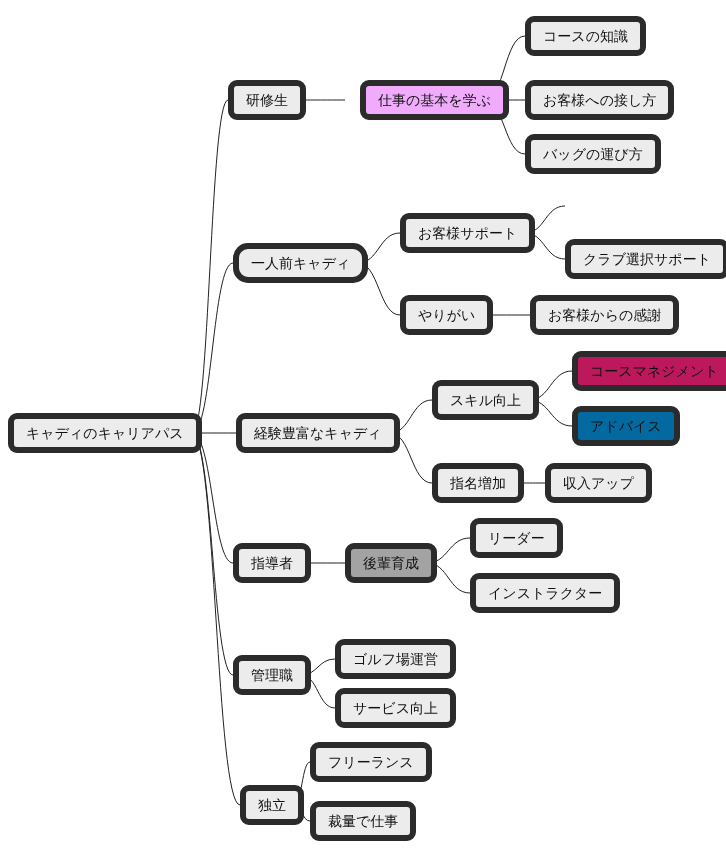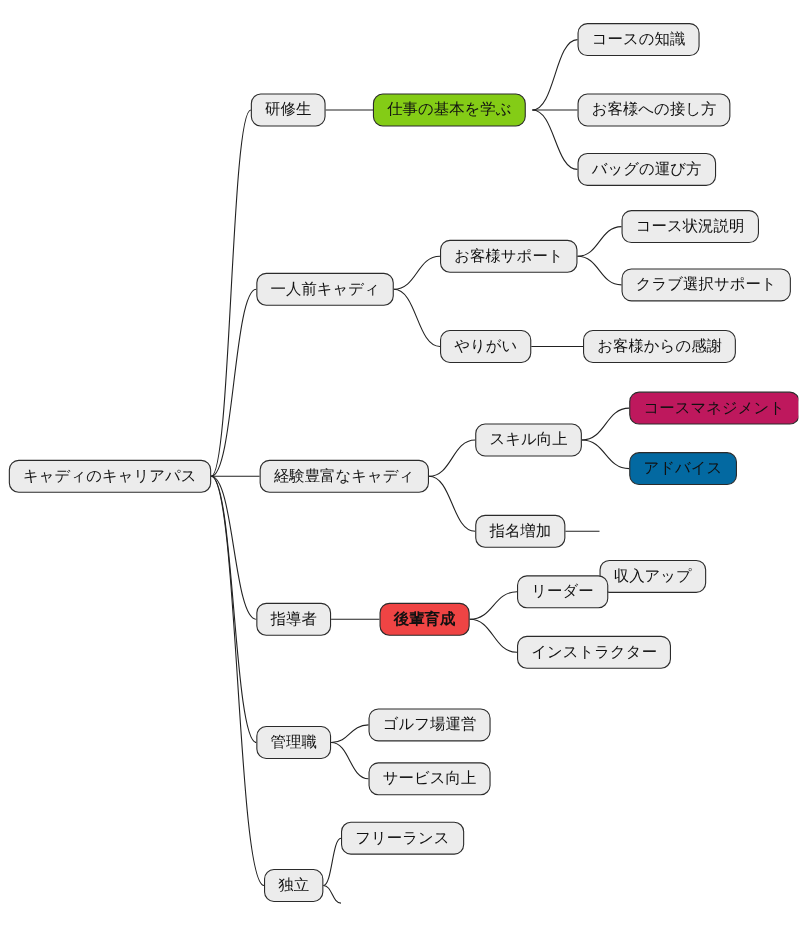--- a/index.html
+++ b/index.html
@@ -20,21 +20,21 @@
     left: 0;
     top: 0;
     width: 726px;
     height: 865px;
     pointer-events: none;
   }
   .node {
     position: absolute;
     transform: translateY(-50%);
     background: #ececec;
-    border: 1px solid #4c1d95;
+    border: 6px solid #4c1d95;
     border-radius: 9px;
     padding: 5px 12px;
     font-size: 14px;
     line-height: 18px;
     color: #111111;
     white-space: nowrap;
     box-sizing: border-box;
     cursor: default;
   }
 </style>
@@ -67,38 +67,38 @@
       <path d="M 427 563 C 448.5 563, 448.5 538, 470 538" fill="none" stroke="#222222" stroke-width="1"></path>
       <path d="M 427 563 C 448.5 563, 448.5 593, 470 593" fill="none" stroke="#222222" stroke-width="1"></path>
       <path d="M 301 675 C 318 675, 318 659, 335 659" fill="none" stroke="#222222" stroke-width="1"></path>
       <path d="M 301 675 C 318 675, 318 708, 335 708" fill="none" stroke="#222222" stroke-width="1"></path>
       <path d="M 294 805 C 302 805, 302 762, 310 762" fill="none" stroke="#222222" stroke-width="1"></path>
       <path d="M 294 805 C 302 805, 302 821, 310 821" fill="none" stroke="#222222" stroke-width="1"></path>
     </svg>
 
 <div class="node" style="left: 8px; top: 433px; background: rgb(236, 236, 236); border-color: rgb(43, 43, 43);">キャディのキャリアパス</div>
     <div class="node" style="left: 228px; top: 100px; background: rgb(236, 236, 236); border-color: rgb(43, 43, 43);">研修生</div>
-    <div class="node" style="left: 233px; top: 263px; background: rgb(236, 236, 236); border-color: rgb(43, 43, 43);">一人前キャディ</div>
+    <div class="node" style="left: 233px; top: 263px; background: rgb(236, 236, 236); border-color: rgb(43, 43, 43); border-radius: 15px;">一人前キャディ</div>
     <div class="node" style="left: 236px; top: 433px; background: rgb(236, 236, 236); border-color: rgb(43, 43, 43);">経験豊富なキャディ</div>
     <div class="node" style="left: 233px; top: 563px; background: rgb(236, 236, 236); border-color: rgb(43, 43, 43);">指導者</div>
     <div class="node" style="left: 233px; top: 675px; background: rgb(236, 236, 236); border-color: rgb(43, 43, 43);">管理職</div>
     <div class="node" style="left: 240px; top: 805px; background: rgb(236, 236, 236); border-color: rgb(43, 43, 43);">独立</div>
-    <div class="node" style="left: 339px; top: 100px; background: #84cc16; border-color: rgb(43, 43, 43);">仕事の基本を学ぶ</div>
+    <div class="node" style="left: 360px; top: 100px; background: #f0abfc; border-color: rgb(43, 43, 43);">仕事の基本を学ぶ</div>
     <div class="node" style="left: 525px; top: 36px; background: rgb(236, 236, 236); border-color: rgb(43, 43, 43);">コースの知識</div>
     <div class="node" style="left: 525px; top: 100px; background: rgb(236, 236, 236); border-color: rgb(43, 43, 43);">お客様への接し方</div>
     <div class="node" style="left: 525px; top: 154px; background: rgb(236, 236, 236); border-color: rgb(43, 43, 43);">バッグの運び方</div>
     <div class="node" style="left: 400px; top: 233px; background: rgb(236, 236, 236); border-color: rgb(43, 43, 43);">お客様サポート</div>
-    <div class="node" style="left: 565px; top: 206px; background: rgb(236, 236, 236); border-color: rgb(43, 43, 43);">コース状況説明</div>
     <div class="node" style="left: 565px; top: 259px; background: rgb(236, 236, 236); border-color: rgb(43, 43, 43);">クラブ選択サポート</div>
     <div class="node" style="left: 400px; top: 315px; background: rgb(236, 236, 236); border-color: rgb(43, 43, 43); text-align: right;">やりがい</div>
     <div class="node" style="left: 530px; top: 315px; background: rgb(236, 236, 236); border-color: rgb(43, 43, 43); text-align: right;">お客様からの感謝</div>
     <div class="node" style="left: 432px; top: 400px; background: rgb(236, 236, 236); border-color: rgb(43, 43, 43);">スキル向上</div>
     <div class="node" style="left: 572px; top: 371px; background: #be185d; border-color: rgb(43, 43, 43);">コースマネジメント</div>
     <div class="node" style="left: 572px; top: 426px; background: #0369a1; border-color: rgb(43, 43, 43);">アドバイス</div>
     <div class="node" style="left: 432px; top: 483px; background: rgb(236, 236, 236); border-color: rgb(43, 43, 43);">指名増加</div>
-    <div class="node" style="left: 545px; top: 483px; background: rgb(236, 236, 236); border-color: rgb(43, 43, 43); margin-top: 41px;">収入アップ</div>
-    <div class="node" style="left: 345px; top: 563px; background: #ef4444; border-color: rgb(43, 43, 43); font-weight: bold;">後輩育成</div>
+    <div class="node" style="left: 545px; top: 483px; background: rgb(236, 236, 236); border-color: rgb(43, 43, 43);">収入アップ</div>
+    <div class="node" style="left: 345px; top: 563px; background: #a3a3a3; border-color: rgb(43, 43, 43);">後輩育成</div>
     <div class="node" style="left: 470px; top: 538px; background: rgb(236, 236, 236); border-color: rgb(43, 43, 43);">リーダー</div>
     <div class="node" style="left: 470px; top: 593px; background: rgb(236, 236, 236); border-color: rgb(43, 43, 43);">インストラクター</div>
     <div class="node" style="left: 335px; top: 659px; background: rgb(236, 236, 236); border-color: rgb(43, 43, 43);">ゴルフ場運営</div>
     <div class="node" style="left: 335px; top: 708px; background: rgb(236, 236, 236); border-color: rgb(43, 43, 43);">サービス向上</div>
     <div class="node" style="left: 310px; top: 762px; background: rgb(236, 236, 236); border-color: rgb(43, 43, 43); padding-left: 12px;">フリーランス</div>
+    <div class="node" style="left: 310px; top: 821px; background: rgb(236, 236, 236); border-color: rgb(43, 43, 43);">裁量で仕事</div>
   </div>
 
 </body></html>

